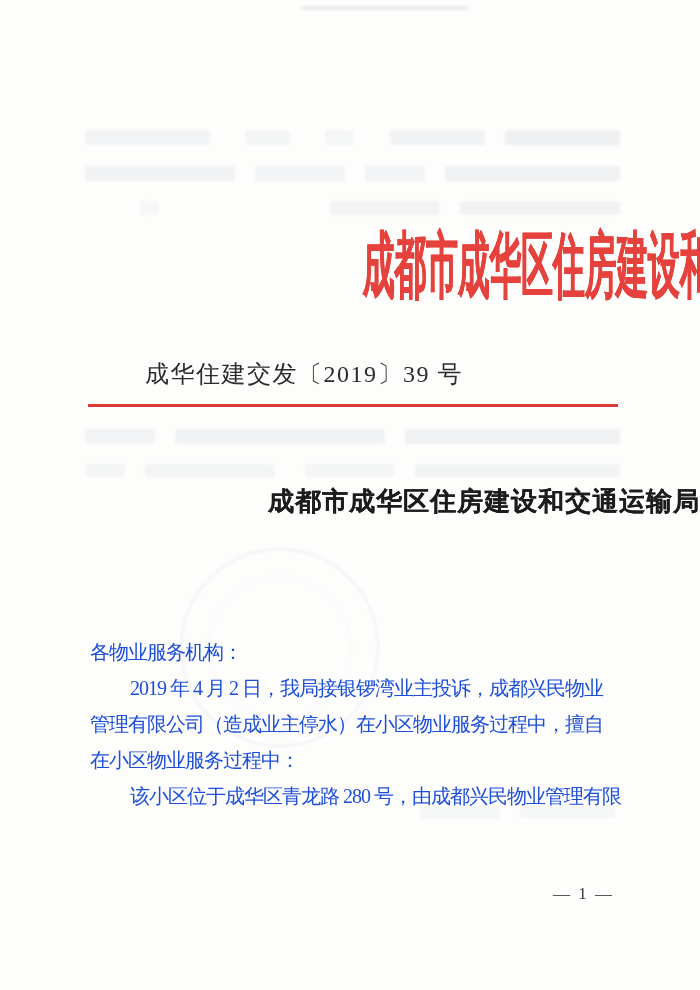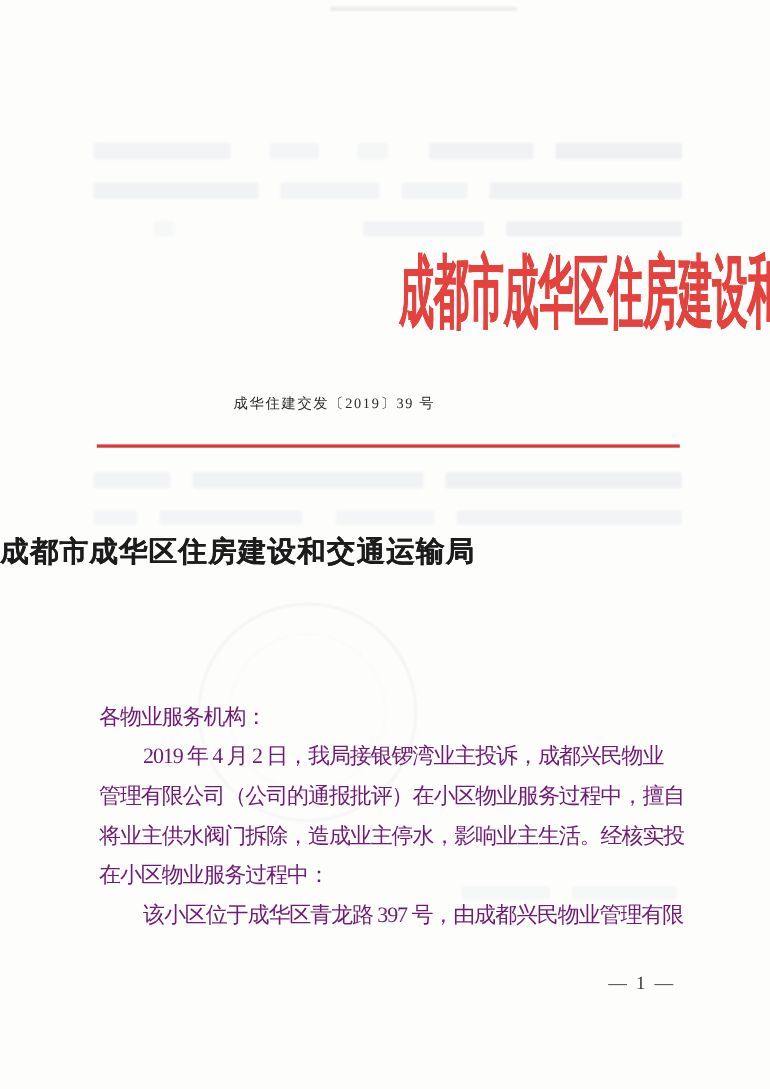--- a/index.html
+++ b/index.html
@@ -40,30 +40,30 @@
     font-size: 72px; line-height: 78px;
     font-weight: 900;
     transform: scaleX(0.44);
     transform-origin: 50% 50%;
     letter-spacing: 0;
     text-shadow: 0.6px 0 currentColor, -0.6px 0 currentColor;
   }
   .doc-number {
     position: absolute; top: 358px; left: 0;
     width: 608px; text-align: center;
-    font-size: 13px; letter-spacing: 1.5px;
+    font-size: 24px; letter-spacing: 1.5px;
     color: #2b2b2b;
   }
   .red-rule {
     position: absolute; top: 404px; left: 88px;
     width: 530px; height: 3px;
   }
   .doc-title {
     position: absolute; top: 482px; left: 0;
-    width: 700px; text-align: left;
+    width: 700px; text-align: right;
     font-weight: 700; color: #1c1c1c;
   }
   .doc-title .title-line {
     font-size: 26px; line-height: 40px;
     letter-spacing: 1px; white-space: nowrap;
     text-shadow: 0.3px 0 currentColor;
   }
   
   .seal-ghost {
     position: absolute; top: 548px; left: 180px;
@@ -72,21 +72,21 @@
     border-radius: 50%;
     filter: blur(0.8px);
   }
   .seal-ghost::after {
     content: ""; position: absolute; inset: 26px;
     border: 1px solid rgba(125, 135, 150, 0.05);
     border-radius: 50%;
   }
   .doc-body {
     position: absolute; top: 634px; left: 90px;
-    width: 532px; color: #701a75;
+    width: 532px; color: #1d4ed8;
   }
   .body-line {
     height: 36px; line-height: 36px;
     font-size: 20px; letter-spacing: -1px;
     white-space: nowrap;
   }
   .body-line.indent { padding-left: 40px; }
   .page-number {
     position: absolute; top: 884px; right: 86px;
     font-size: 17px; letter-spacing: 2px;
@@ -144,21 +144,20 @@
 
   <div class="doc-title">
     <div class="title-line">成都市成华区住房建设和交通运输局</div>
   </div>
 
   <div class="seal-ghost"></div>
 
   <div class="doc-body">
     <div class="body-line">各物业服务机构：</div>
     <div class="body-line indent">2019 年 4 月 2 日，我局接银锣湾业主投诉，成都兴民物业</div>
-    <div class="body-line">管理有限公司（公司的通报批评）在小区物业服务过程中，擅自</div>
-    <div class="body-line">将业主供水阀门拆除，造成业主停水，影响业主生活。经核实投</div>
+    <div class="body-line">管理有限公司（造成业主停水）在小区物业服务过程中，擅自</div>
     <div class="body-line">在小区物业服务过程中：</div>
-    <div class="body-line indent">该小区位于成华区青龙路 397 号，由成都兴民物业管理有限</div>
+    <div class="body-line indent">该小区位于成华区青龙路 280 号，由成都兴民物业管理有限</div>
   </div>
 
   <div class="page-number">— 1 —</div>
 
 </div>
 
 </body></html>

